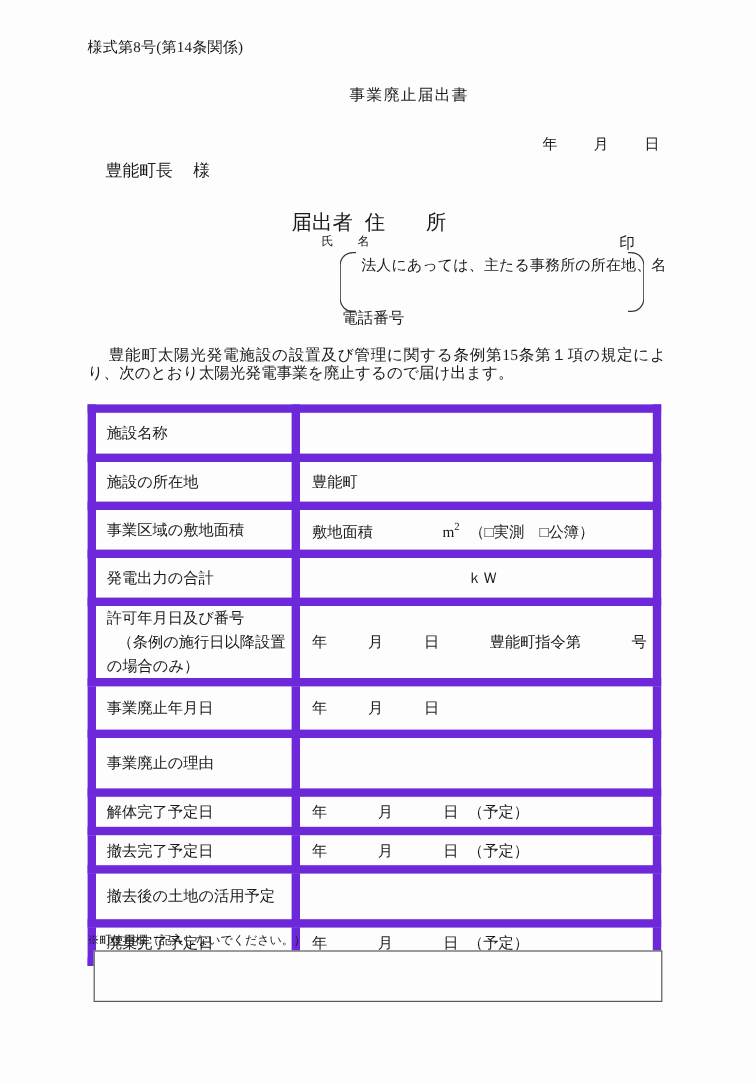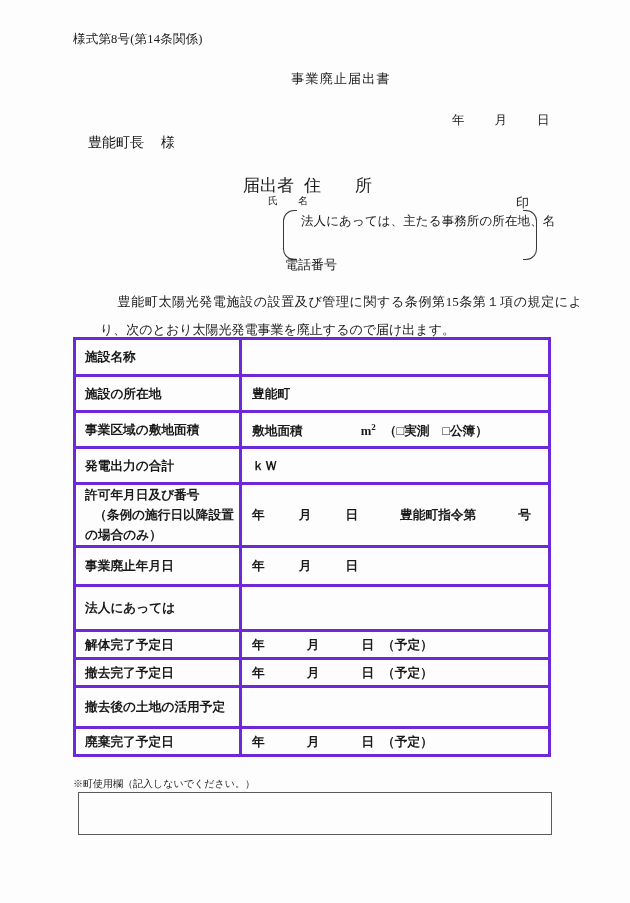--- a/index.html
+++ b/index.html
@@ -134,61 +134,59 @@
     white-space: nowrap;
   }
 
   
   .body-par {
     position: absolute;
     left: 73px;
     top: 288px;
     width: 482px;
     font-size: 13px;
-    line-height: 28px;
+    line-height: 15px;
     text-align: justify;
-    margin-left: 27px;
   }
   .body-par .indent { display: inline-block; width: 17px; }
 
   
   .form-table {
     position: absolute;
     left: 73px;
     top: 337px;
     width: 478px;
     border-collapse: collapse;
     table-layout: fixed;
   }
   .form-table td {
-    border: 3px solid #6d28d9;
+    border: 7px solid #6d28d9;
     font-size: 12.7px;
     vertical-align: middle;
     padding: 0;
-    font-weight: bold;
   }
   .form-table td.lbl {
     width: 154px;
     padding: 0 0 0 9px;
     line-height: 20px;
   }
   .form-table td.val {
     padding: 0 0 0 10px;
     line-height: 20px;
   }
   .lbl .multi { display: block; white-space: nowrap; }
   .lbl .multi.i1 { text-indent: 9px; }
 
   .val .g8  { display: inline-block; width: 8px; }
   .val .g34 { display: inline-block; width: 34px; }
   .val .g42 { display: inline-block; width: 42px; }
   .val .g58 { display: inline-block; width: 58px; }
   .val.pad-date { padding-left: 44px; }
   .val.pad-date2 { padding-left: 41px; }
-  .val.center { padding-left: 0; }
+  .val.center { text-align: center; padding-left: 0; }
   .sup2 { font-size: 9px; vertical-align: super; }
 
   
   .town-label {
     position: absolute;
     left: 73px;
     top: 777px;
     font-size: 10px;
     white-space: nowrap;
   }
@@ -272,21 +270,21 @@
           <span>年</span><span class="g34"></span><span>月</span><span class="g34"></span><span>日</span><span class="g42"></span><span>豊能町指令第</span><span class="g42"></span><span>号</span>
         </td>
       </tr>
       <tr>
         <td class="lbl" style="height:36px">事業廃止年月日</td>
         <td class="val pad-date">
           <span>年</span><span class="g34"></span><span>月</span><span class="g34"></span><span>日</span>
         </td>
       </tr>
       <tr>
-        <td class="lbl" style="height:42px">法人にあっては</td>
+        <td class="lbl" style="height:42px">事業廃止の理由</td>
         <td class="val"></td>
       </tr>
       <tr>
         <td class="lbl" style="height:25px">解体完了予定日</td>
         <td class="val pad-date2">
           <span>年</span><span class="g42"></span><span>月</span><span class="g42"></span><span>日</span><span class="g8"></span><span>（予定）</span>
         </td>
       </tr>
       <tr>
         <td class="lbl" style="height:25px">撤去完了予定日</td>

